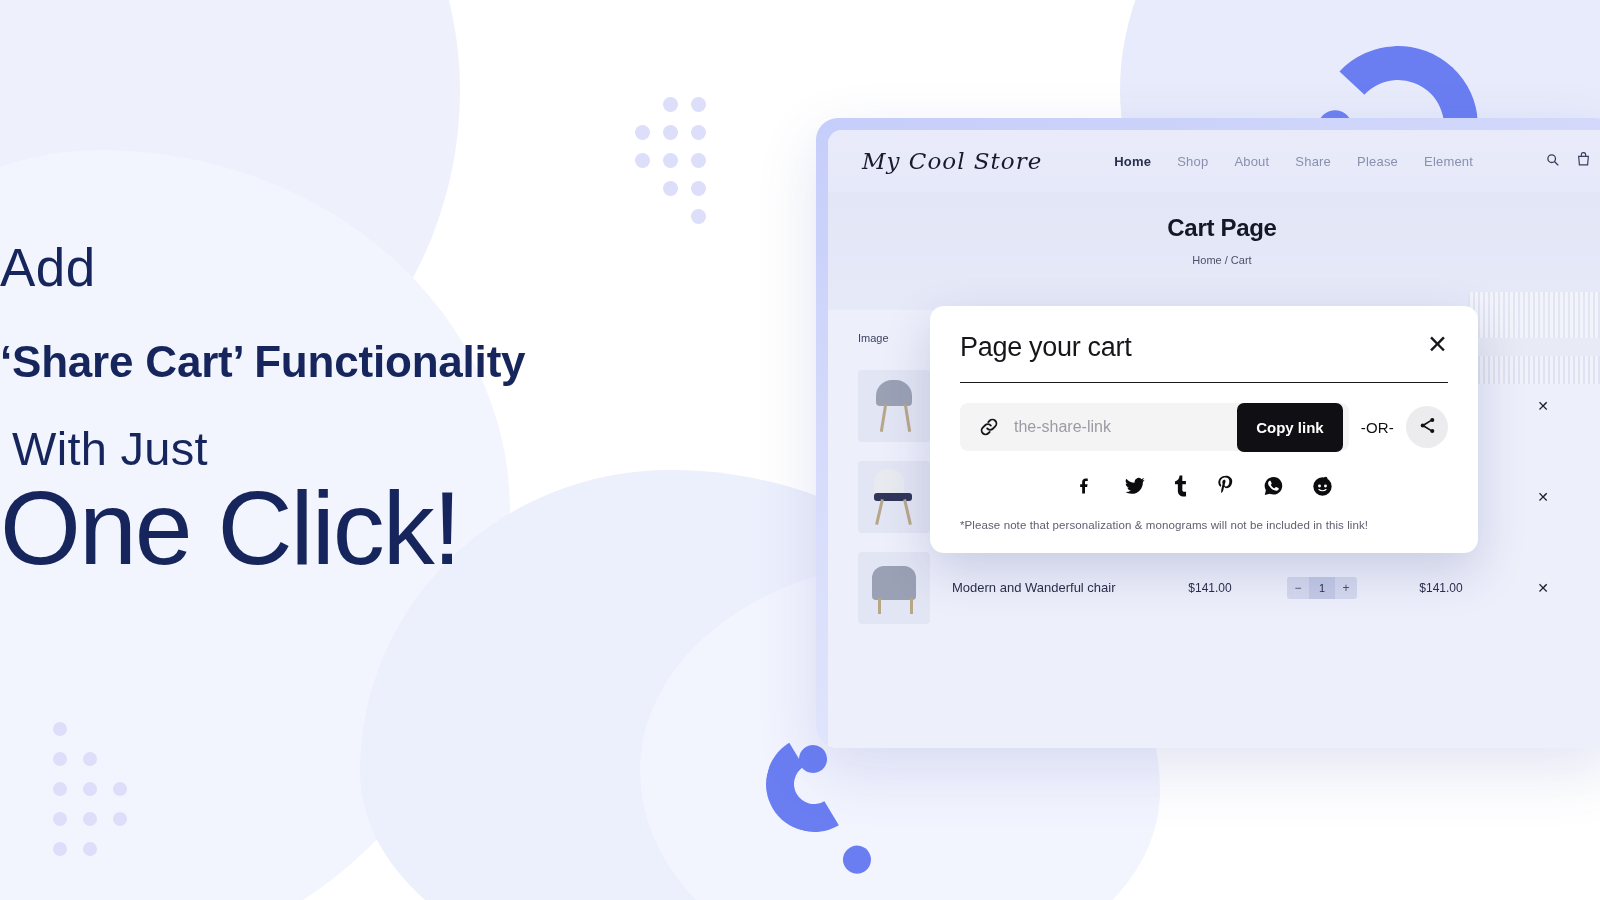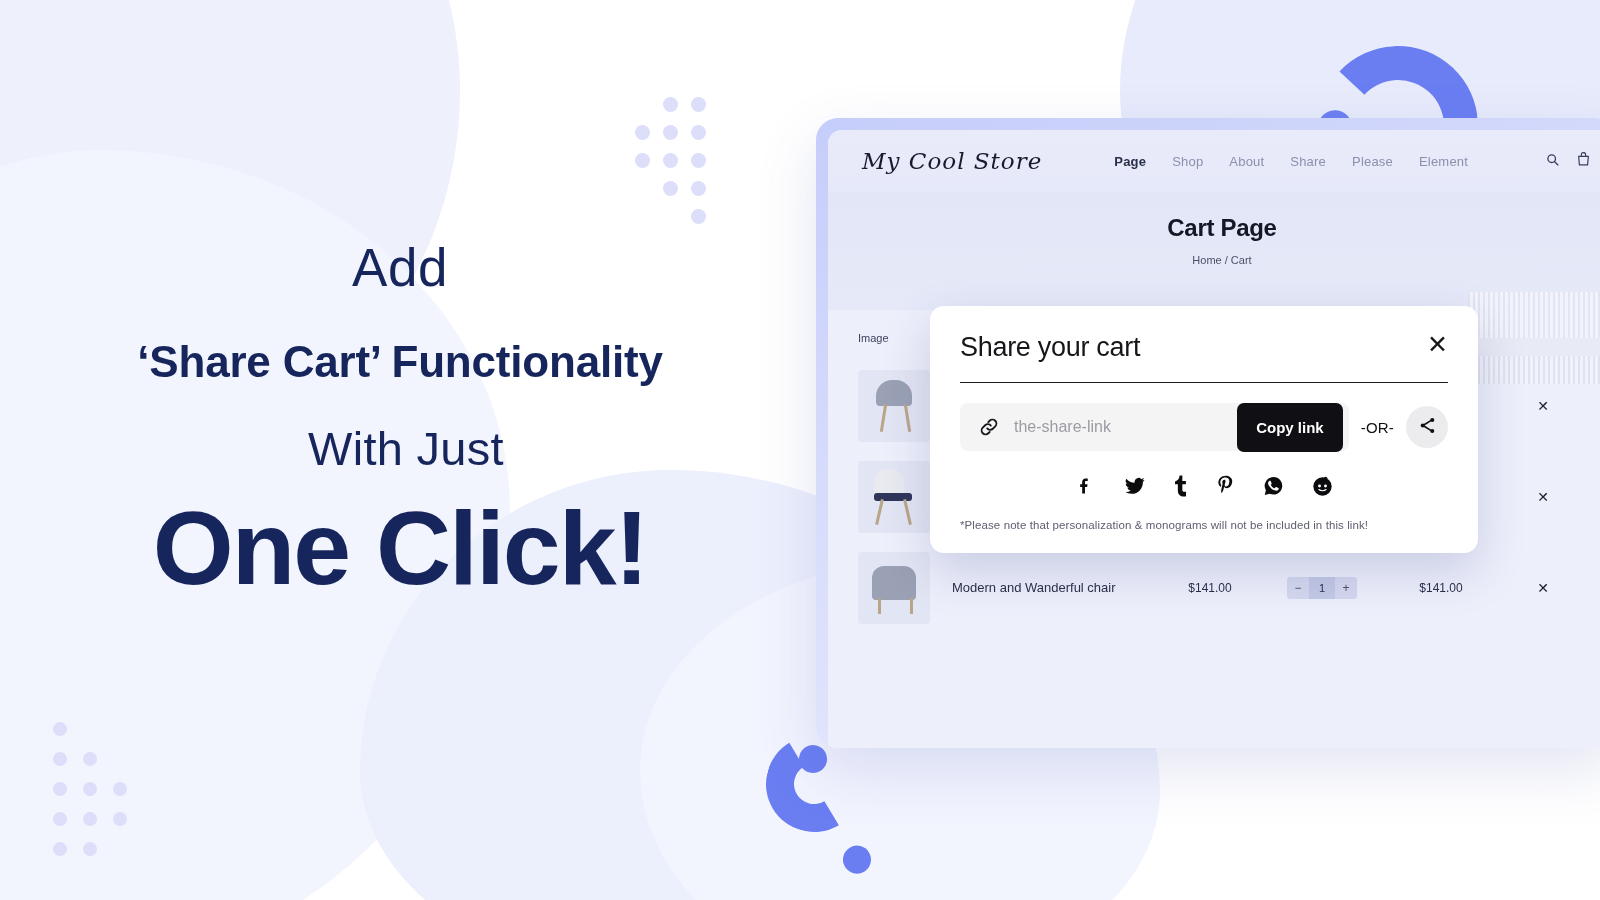--- a/index.html
+++ b/index.html
@@ -98,27 +98,26 @@
     border-radius: 50%; background: #6a7ef2;
   }
   .arc-bot::before { left: -1px; top: -18px; }
   .arc-bot::after  { left: 66px; top: 69px; }
 
   
   .headline {
     position: absolute;
     left: 0; top: 240px;
     width: 800px;
-    text-align: center;
     color: #16265c;
   }
   .hl-1 { font-size: 53px; font-weight: 400; letter-spacing: .5px; line-height: 1.05; }
   .hl-2 { font-size: 44px; font-weight: 700; letter-spacing: -.2px; margin-top: 41px; }
   .hl-3 { font-size: 47px; font-weight: 400; letter-spacing: .3px; margin-top: 34px; padding-left: 12px; }
-  .hl-4 { font-size: 104px; font-weight: 700; letter-spacing: -2px; margin-top: 20px; line-height: 1; }
+  .hl-4 { font-size: 104px; font-weight: 400; letter-spacing: -2px; line-height: 1; }
 
   
   .mock-shell {
     position: absolute;
     left: 816px; top: 118px;
     width: 800px; height: 630px;
     background: linear-gradient(160deg, #c5cdfa 0%, #d7dcfb 40%, #e9ecfd 100%);
     border-radius: 22px;
     padding: 12px 0 0 12px;
     box-shadow: 0 22px 60px rgba(80,96,180,.16);
@@ -332,21 +331,21 @@
     <div class="hl-3">With Just</div>
     <div class="hl-4">One Click!</div>
   </div>
 
   <div class="mock-shell">
     <div class="mock-inner">
 
       <div class="site-nav">
         <div class="logo">My Cool Store</div>
         <div class="nav-links">
-          <span class="nav-link active">Page</span>
+          <span class="nav-link active">Home</span>
           <span class="nav-link">Shop</span>
           <span class="nav-link">About</span>
           <span class="nav-link">Share</span>
           <span class="nav-link">Please</span>
           <span class="nav-link">Element</span>
         </div>
         <div class="nav-icons">
           <span>
             <svg width="13" height="13" viewBox="0 0 24 24" fill="none" stroke="currentColor" stroke-width="2.4">
               <circle cx="10.5" cy="10.5" r="7"></circle>
@@ -444,21 +443,21 @@
           </div>
 
         </div>
       </div>
 
     </div>
   </div>
 
   <div class="modal">
     <div class="modal-head">
-      <div class="modal-title">Share your cart</div>
+      <div class="modal-title">Page your cart</div>
       <div class="modal-close">✕</div>
     </div>
     <div class="modal-rule"></div>
 
     <div class="link-row">
       <div class="link-field">
         <span class="link-icon">
           <svg width="22" height="22" viewBox="0 0 24 24" fill="none" stroke="currentColor" stroke-width="2" stroke-linecap="round">
             <path d="M10 13.5a4.2 4.2 0 0 0 6.2.4l2.6-2.6a4.3 4.3 0 0 0-6.1-6.1l-1.5 1.5"></path>
             <path d="M14 10.5a4.2 4.2 0 0 0-6.2-.4l-2.6 2.6a4.3 4.3 0 0 0 6.1 6.1l1.5-1.5"></path>

